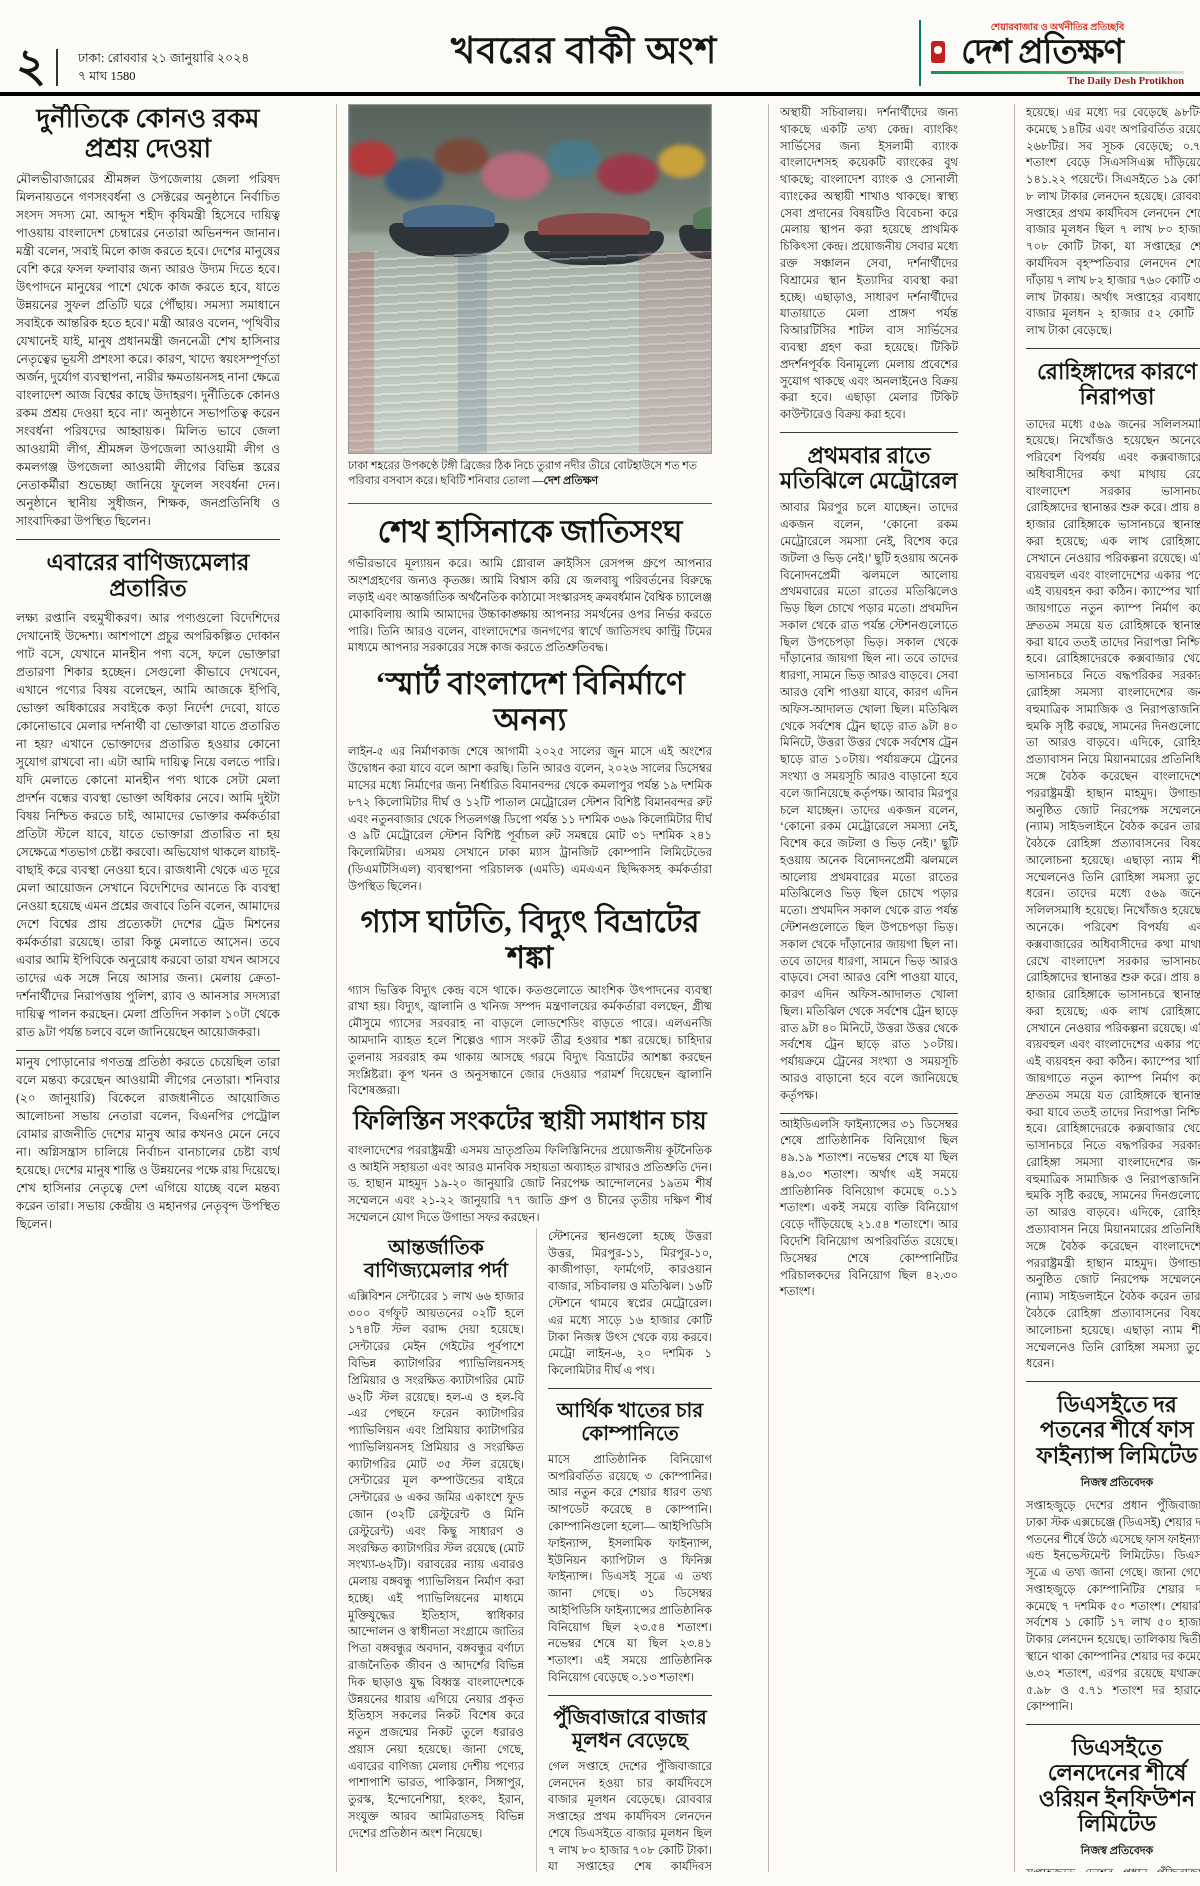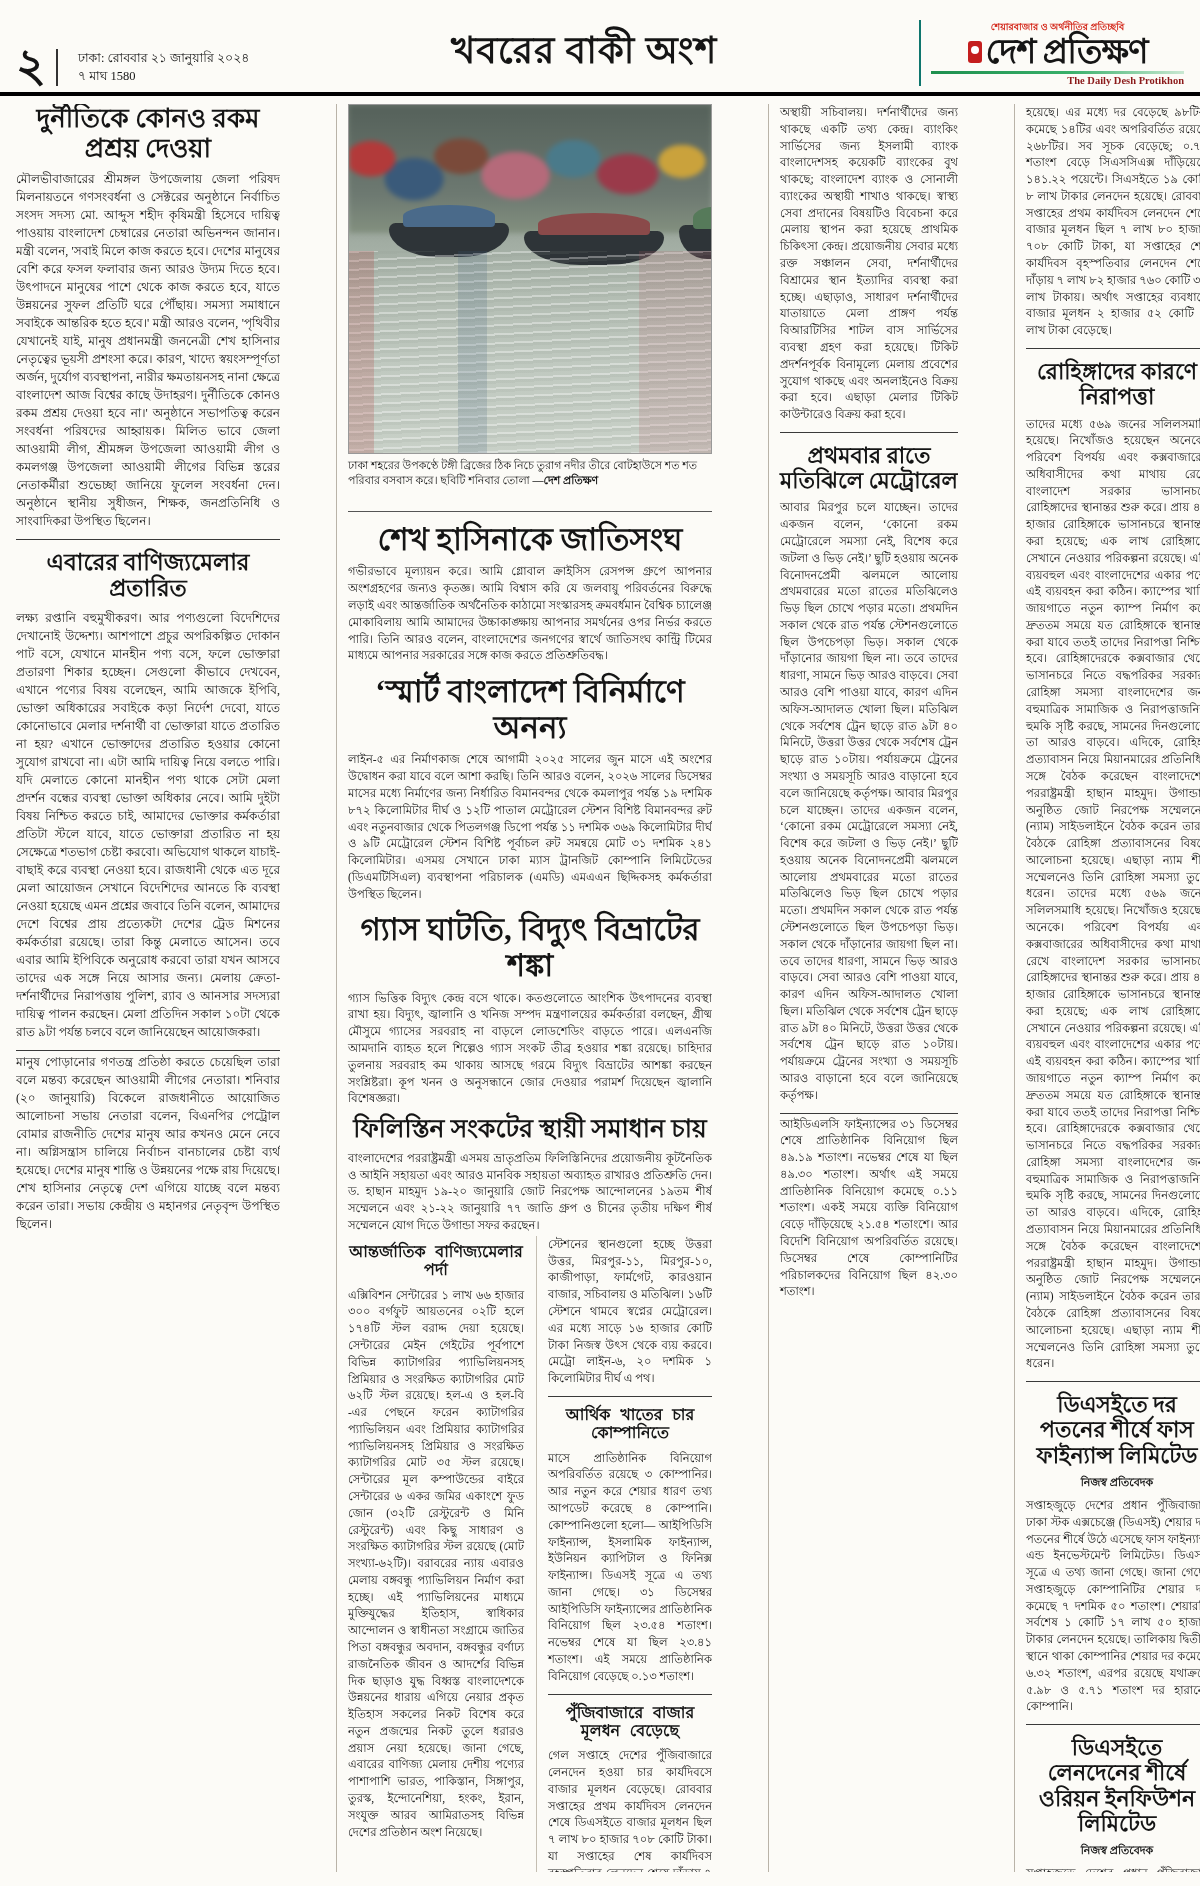--- a/index.html
+++ b/index.html
@@ -12,21 +12,21 @@
   
   .header {
     display:flex; align-items:flex-end; padding:22px 16px 6px 16px;
     border-bottom:4px solid #000; height:96px;
   }
   .pageno { font-size:46px; font-weight:bold; line-height:.9; padding-right:10px; }
   .date-block { border-left:2px solid #333; padding-left:20px; font-size:12.5px; line-height:1.5; }
   .section-title { flex:1; text-align:center; font-size:37px; font-weight:bold; letter-spacing:1px; padding-bottom:2px; }
   .masthead { width:265px; text-align:center; border-left:2px solid #0f766e; padding-left:10px; position:relative; }
   .masthead .tagline { color:#d42b1e; font-size:9.5px; font-weight:bold; text-align:center; }
-  .masthead .name-row { display:flex; align-items:center; justify-content:center; gap:4px; }
+  .masthead .name-row { display:flex; align-items:center; gap:16px; }
   .masthead .logo-mark { width:14px; height:22px; background:#c41e1e; border-radius:3px; position:relative; flex:0 0 auto; }
   .masthead .logo-mark::after { content:""; position:absolute; left:3px; top:5px; width:8px; height:8px; border-radius:50%; background:#fff; }
   .masthead .name { font-size:34px; font-weight:bold; line-height:1; letter-spacing:-1px; }
   .masthead .underline { height:3px; margin:2px 0 1px 0;
     background:linear-gradient(90deg,#1e8f4e 0%,#38b06a 55%,#c9e8d2 100%); }
   .masthead .subtitle { color:#8b1a1a; font-size:10.5px; font-weight:bold; text-align:right; }
   
   .main {
     display:grid; grid-template-columns:264px 412px 226px 230px;
     column-gap:20px; padding:8px 16px 0 16px; height:1776px; overflow:hidden;
@@ -34,21 +34,21 @@
   .col { overflow:hidden; height:100%; }
   .col + .col { border-left:1px solid #b9b3a8; padding-left:11px;margin-left:36px; }
   p.body { font-size:12px; line-height:1.5; text-align:justify; }
   .mid p.body, .c4 p.body, .c5 p.body { font-size:11.5px; line-height:1.46; }
   h2 { font-weight:bold; text-align:center; line-height:1.15; margin:8px 0 6px 0; }
   .h1a { font-size:26px; margin-top:0; }
   .h1b { font-size:23px; }
   .h1c { font-size:21px; }
   .h-big { font-size:31px; margin:10px 0 6px 0; }
   .h-med { font-size:25px; }
-  .h-sub { font-size:16px;font-family:Liberation Mono, monospace; }
+  .h-sub { font-size:20px; }
   .h-right { font-size:22px; }
   .byline { text-align:center; font-size:11px; font-weight:bold; margin-bottom:4px; }
   .sep { border-top:1px solid #3a3a3a; margin:9px 0 0 0; padding-top:2px; }
   
   .photo {
     height:350px; position:relative; overflow:hidden; border:1px solid #999;
     background:linear-gradient(180deg,#6e7a70 0%,#79857a 16%,#8d988e 28%,#a2ada3 40%,#b3bdb3 55%,#c0c9c0 75%,#c8d0c7 100%);
   }
   .photo .shacks { position:absolute; top:0; left:0; right:0; height:128px; filter:blur(2.5px);
     background:
@@ -64,21 +64,21 @@
     background:#2e3438; }
   .photo .boat::before { content:""; position:absolute; left:14px; right:14px; top:-18px; height:22px;
     border-radius:50% 50% 4px 4px; background:#4a6a8a; }
   .photo .boat.b2::before { background:#8a4a4a; }
   .photo .boat.b3::before { background:#567a5a; }
   .photo .water { position:absolute; left:0; right:0; bottom:0; height:58%;
     background:
       linear-gradient(90deg, rgba(178,58,58,.22) 0 7%, transparent 7% 30%, rgba(58,90,122,.18) 30% 38%, transparent 38% 80%, rgba(178,90,100,.18) 80% 100%),
       repeating-linear-gradient(177deg, rgba(255,255,255,.35) 0 2px, rgba(140,150,140,.12) 2px 5px, transparent 5px 9px);
   }
-  .caption { font-size:11px; line-height:1.4; padding:4px 0 22px 0; border-bottom:1px solid #555; margin-bottom:4px; }
+  .caption { font-size:11px; line-height:1.4; padding:4px 0 14px 0; border-bottom:1px solid #555; margin-bottom:4px; }
   .caption .credit { font-weight:bold; white-space:nowrap; }
   
   .split { display:grid; grid-template-columns:1fr 1fr; column-gap:12px; margin-top:2px; }
   .split .sub-r { border-left:1px solid #c4beb2; padding-left:11px; }
 </style>
 </head>
 <body>
 
 <div class="page">
 

